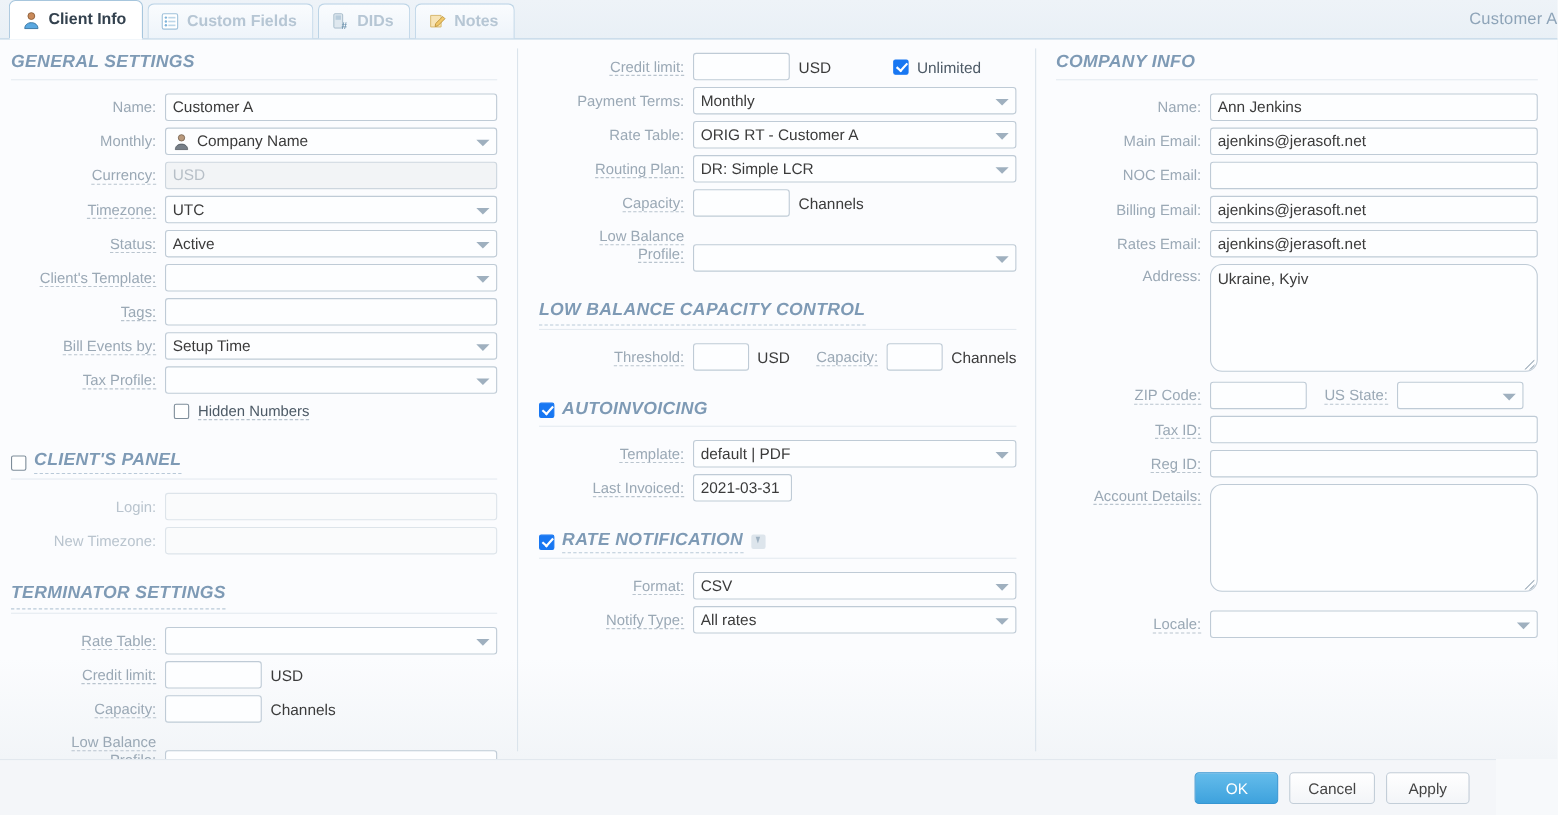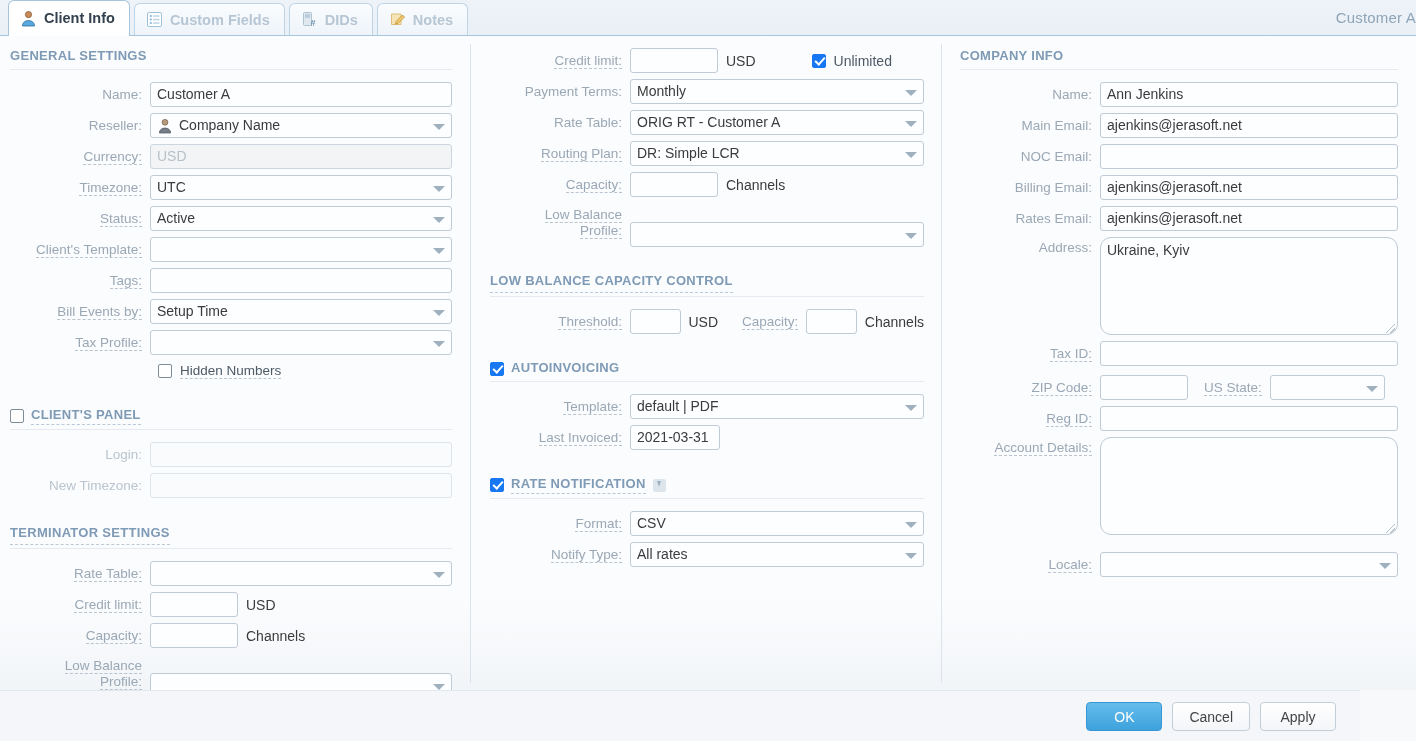--- a/index.html
+++ b/index.html
@@ -58,24 +58,25 @@
   }
   .col { position:absolute; top:0; }
   #col1 { left:0;    width:470px; }
   #col2 { left:470px; width:472px; padding-left:10px; }
   #col3 { left:942px; width:474px; padding-left:8px; }
   .vdiv { position:absolute; top:8px; width:1px; height:639px; background:#dbe4ec; }
   #vdiv1 { left:470px; }
   #vdiv2 { left:941px; }
 
   .section-title {
-    color:#7e9ab5; font-weight:bold; font-size:13px;
+    color:#7e9ab5; font-weight:bold; font-size:16px;
     letter-spacing:.3px; text-transform:uppercase;
     padding-bottom:4px;
     display:inline-block;
+    font-style:italic;
   }
   .sec-dotted { border-bottom:1px dashed #b9c9d8; }
   .sec-wrap { padding:0 18px 0 10px; }
   .sec-rule { border-bottom:1px solid #e4eaf0; margin-top:2px; }
 
   .sec-head { display:flex; align-items:center; gap:7px; }
 
   
   .row { display:flex; align-items:center; margin-top:6px; }
   .row.top { align-items:flex-start; }
@@ -232,21 +233,21 @@
     </div>
 
     <div style="padding:6px 18px 0 10px;">
 
       <div class="row">
         <div class="lbl">Name:</div>
         <div class="fld w310">Customer A</div>
       </div>
 
       <div class="row">
-        <div class="lbl">Reseller:</div>
+        <div class="lbl">Monthly:</div>
         <div class="fld sel w310">
           <span class="reseller-ico">
             <svg width="16" height="16" viewBox="0 0 16 16">
               <circle cx="8" cy="4.3" r="2.9" fill="#b99a7d" stroke="#6f5b48" stroke-width="0.7"></circle>
               <path d="M2.4 15c0-3.2 2.5-5 5.6-5s5.6 1.8 5.6 5z" fill="#767f88" stroke="#4d545b" stroke-width="0.7"></path>
             </svg>
           </span>
           <span>Company Name</span>
           <i class="caret"></i>
         </div>
@@ -518,33 +519,33 @@
       <div class="row">
         <div class="lbl">Rates Email:</div>
         <div class="fld w310">ajenkins@jerasoft.net</div>
       </div>
 
       <div class="row top">
         <div class="lbl" style="padding-top:3px;">Address:</div>
         <div class="ta grip" style="height:98px;">Ukraine, Kyiv</div>
       </div>
 
-      <div class="row">
-        <div class="lbl"><span class="d">Tax ID:</span></div>
-        <div class="fld w310"></div>
-      </div>
-
       <div class="row" style="margin-top:9px;">
         <div class="lbl"><span class="d">ZIP Code:</span></div>
         <div class="fld" style="width:88px;"></div>
         <span class="lbl" style="width:auto;flex:0 0 auto;margin-left:16px;padding-right:8px;"><span class="d">US State:</span></span>
         <div class="fld sel" style="width:115px;">
           <span></span>
           <i class="caret"></i>
         </div>
+      </div>
+
+      <div class="row">
+        <div class="lbl"><span class="d">Tax ID:</span></div>
+        <div class="fld w310"></div>
       </div>
 
       <div class="row">
         <div class="lbl"><span class="d">Reg ID:</span></div>
         <div class="fld w310"></div>
       </div>
 
       <div class="row top">
         <div class="lbl" style="padding-top:3px;"><span class="d">Account Details:</span></div>
         <div class="ta grip" style="height:98px;"></div>

